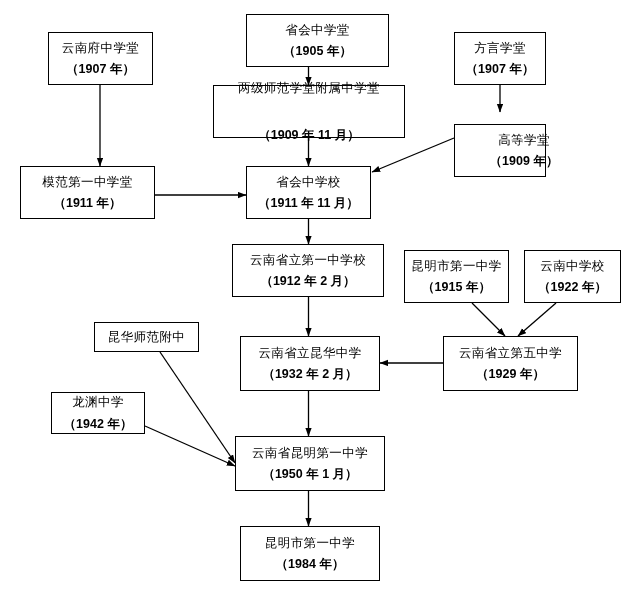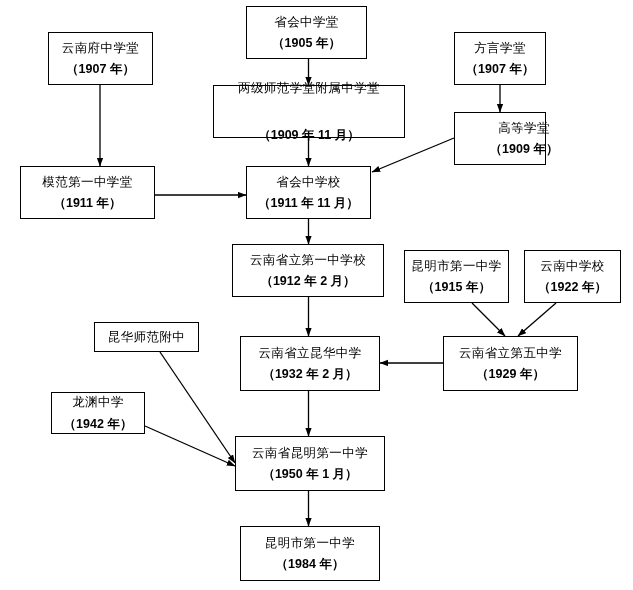--- a/index.html
+++ b/index.html
@@ -103,37 +103,37 @@
         </path>
         <path d="M 308.5,391 L 308.5,436" fill="none" stroke="#000000" stroke-width="1.3" marker-end="url(#arrowhead)">
           <title>云南省立昆华中学 → 云南省昆明第一中学</title>
         </path>
         <path d="M 308.5,491 L 308.5,526" fill="none" stroke="#000000" stroke-width="1.3" marker-end="url(#arrowhead)">
           <title>云南省昆明第一中学 → 昆明市第一中学</title>
         </path>
       </g>
   </svg>
   <div id="node-group">
-      <div class="node" style="left: 246px; top: 6px; width: 121px; height: 53px;">
+      <div class="node" style="left: 246px; top: 14px; width: 143px; height: 53px;">
         <div class="node-title">省会中学堂</div>
         <div class="node-year">（1905 年）</div>
       </div>
       <div class="node" style="left: 48px; top: 32px; width: 105px; height: 53px;">
         <div class="node-title">云南府中学堂</div>
         <div class="node-year">（1907 年）</div>
       </div>
       <div class="node" style="left: 454px; top: 32px; width: 92px; height: 53px;">
         <div class="node-title">方言学堂</div>
         <div class="node-year">（1907 年）</div>
       </div>
       <div class="node" style="left: 213px; top: 85px; width: 192px; height: 53px; gap: 26px;">
         <div class="node-title">两级师范学堂附属中学堂</div>
         <div class="node-year">（1909 年 11 月）</div>
       </div>
-      <div class="node" style="left: 454px; top: 112px; width: 92px; height: 53px; padding-left: 48px;">
+      <div class="node" style="left: 454px; top: 124px; width: 92px; height: 53px; padding-left: 48px;">
         <div class="node-title">高等学堂</div>
         <div class="node-year">（1909 年）</div>
       </div>
       <div class="node" style="left: 20px; top: 166px; width: 135px; height: 53px;">
         <div class="node-title">模范第一中学堂</div>
         <div class="node-year">（1911 年）</div>
       </div>
       <div class="node" style="left: 246px; top: 166px; width: 125px; height: 53px;">
         <div class="node-title">省会中学校</div>
         <div class="node-year">（1911 年 11 月）</div>

